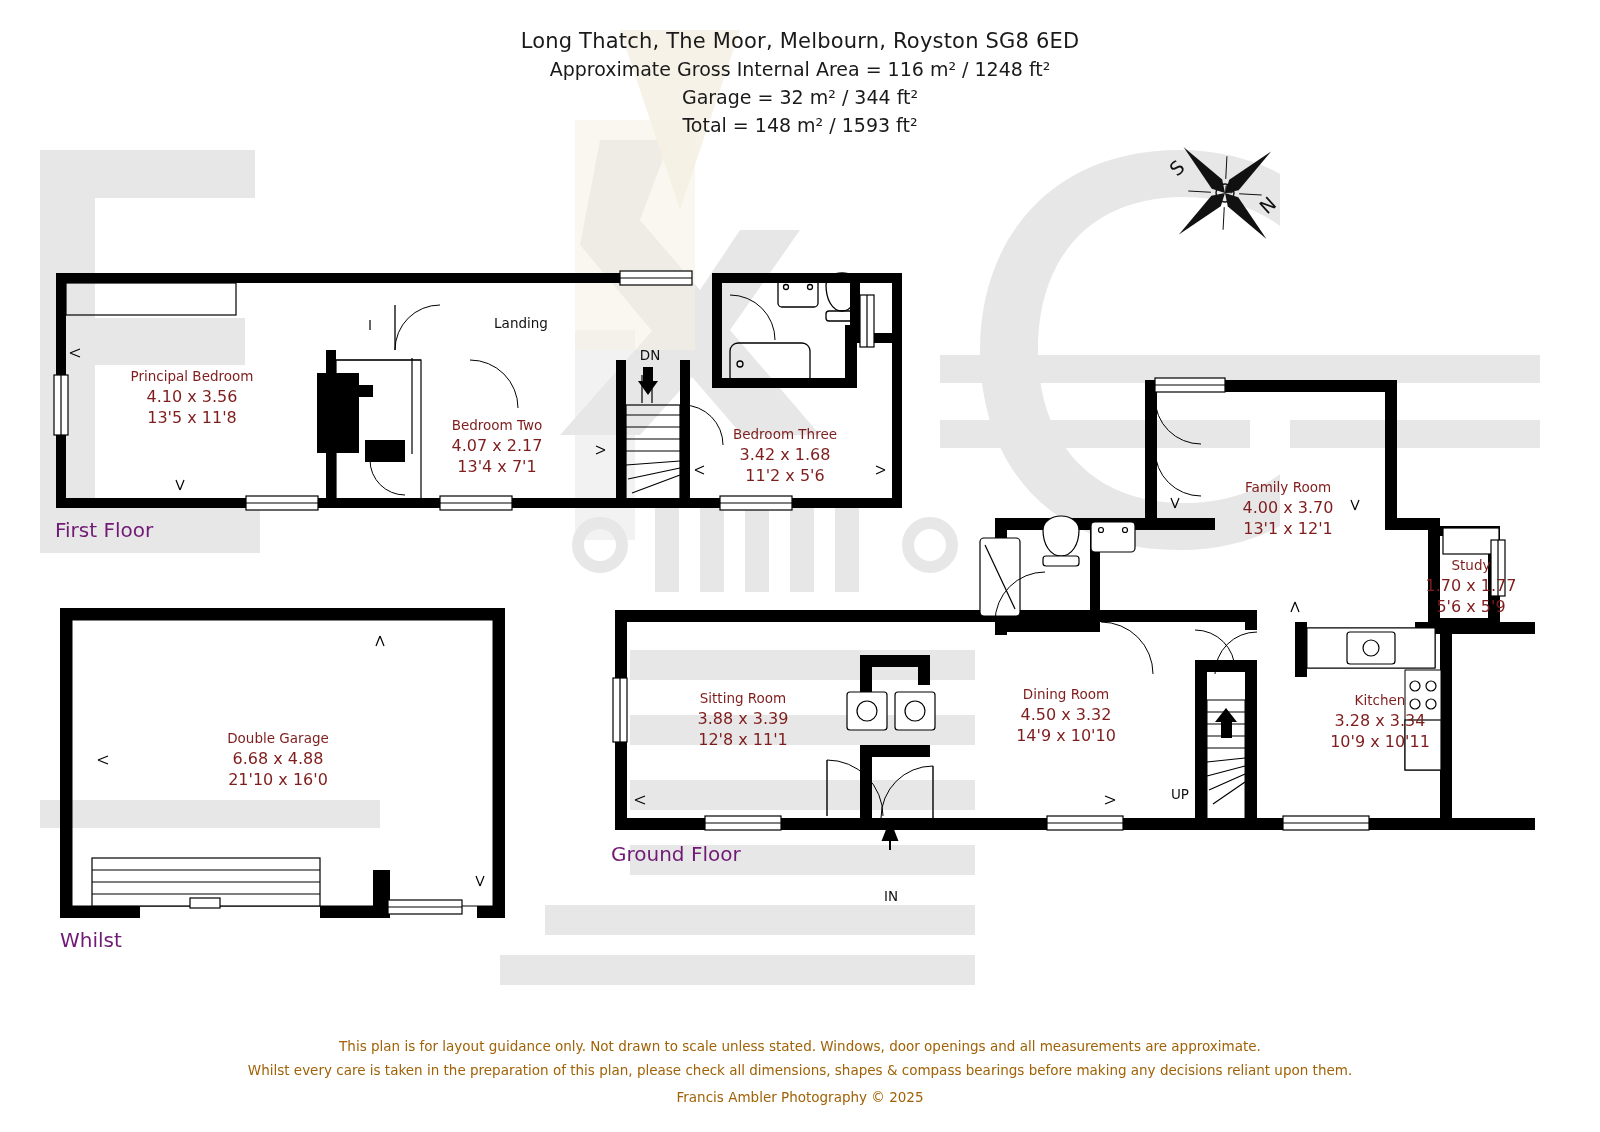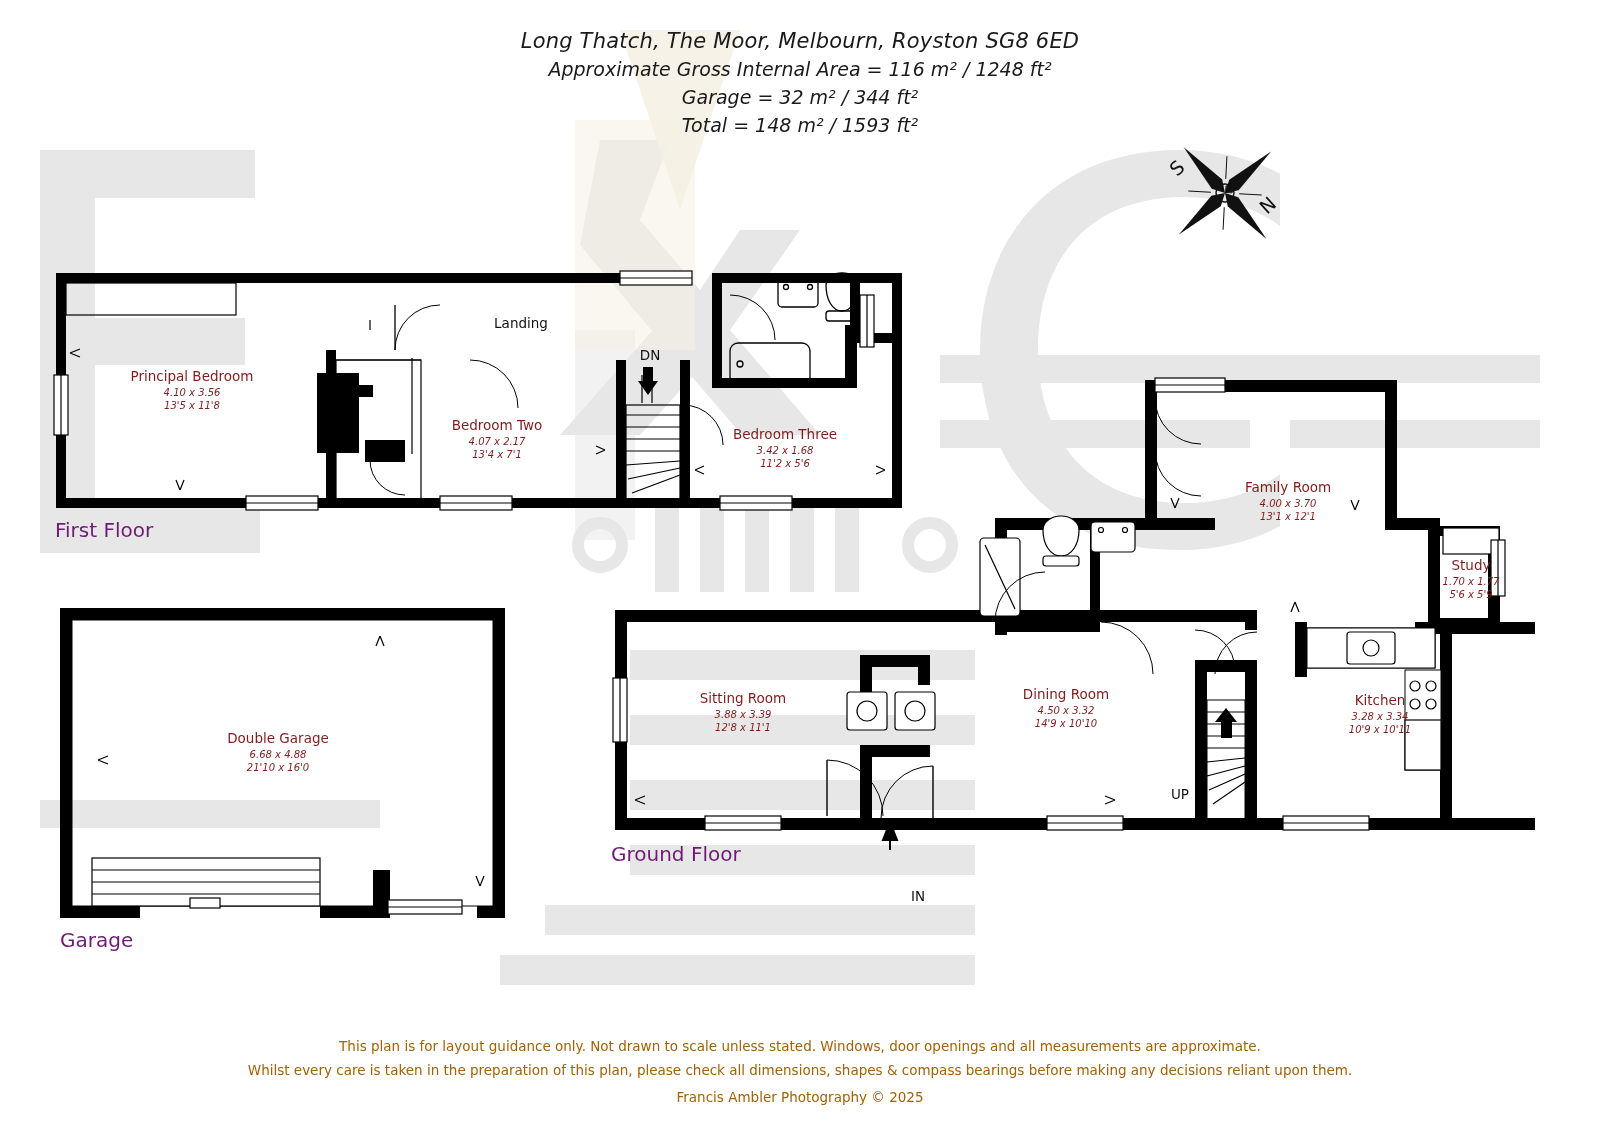--- a/index.html
+++ b/index.html
@@ -20,21 +20,20 @@
     inset: 0;
   }
   
   .header {
     position: absolute;
     top: 26px;
     left: 0;
     width: 1600px;
     text-align: center;
     line-height: 1.45;
-    font-style: italic;
   }
   .header .title {
     font-size: 21px;
     letter-spacing: 0.2px;
   }
   .header .line {
     font-size: 19px;
   }
   
   .watermark {
@@ -56,21 +55,21 @@
   .room {
     position: absolute;
     text-align: center;
     font-size: 13.5px;
     line-height: 1.32;
     color: #7f1d1d;
     white-space: nowrap;
     transform: translateX(-50%);
   }
   .room .name { font-size: 13.5px; }
-  .room .dim { font-size: 10px; font-style: italic; }
+  .room .dim { font-size: 16px; }
   .plain-label {
     position: absolute;
     font-size: 13.5px;
     color: #111;
     white-space: nowrap;
     transform: translateX(-50%);
   }
   
   .footer {
     position: absolute;
@@ -298,21 +297,21 @@
       <rect x="348" y="300" width="74" height="14" fill="#fff"></rect>
       <path d="M348 307 h74"></path>
     </g>
     <g stroke="#000" stroke-width="1.2" fill="none">
       <path d="M340 36 l-4 10 M340 36 l4 10"></path>
       <path d="M58 160 l10 -4 M58 160 l10 4"></path>
       <path d="M440 286 l-4 -10 M440 286 l4 -10"></path>
     </g>
   </svg>
 
-  <div class="floor-label" style="left:60px; top:928px;">Garage</div>
+  <div class="floor-label" style="left:60px; top:928px;">Whilst</div>
 
   <div class="room" style="left:278px; top:730px;">
     <div class="name">Double Garage</div>
     <div class="dim">6.68 x 4.88</div>
     <div class="dim">21'10 x 16'0</div>
   </div>
 
   <svg style="position:absolute; left:595px; top:370px;" width="950" height="480">
     <g class="wall">
 
@@ -469,21 +468,21 @@
     <div class="dim">13'1 x 12'1</div>
   </div>
 
   <div class="room" style="left:1471px; top:557px;">
     <div class="name">Study</div>
     <div class="dim">1.70 x 1.77</div>
     <div class="dim">5'6 x 5'9</div>
   </div>
 
   <div class="plain-label" style="left:1180px; top:786px;">UP</div>
-  <div class="plain-label" style="left:891px; top:888px;margin-left:27px;">IN</div>
+  <div class="plain-label" style="left:891px; top:888px;">IN</div>
 
   <div class="footer">
     <div>This plan is for layout guidance only. Not drawn to scale unless stated. Windows, door openings and all measurements are approximate.</div>
     <div>Whilst every care is taken in the preparation of this plan, please check all dimensions, shapes &amp; compass bearings before making any decisions reliant upon them.</div>
     <div class="credit">Francis Ambler Photography © 2025</div>
   </div>
 
 </div>
 
 </body></html>

